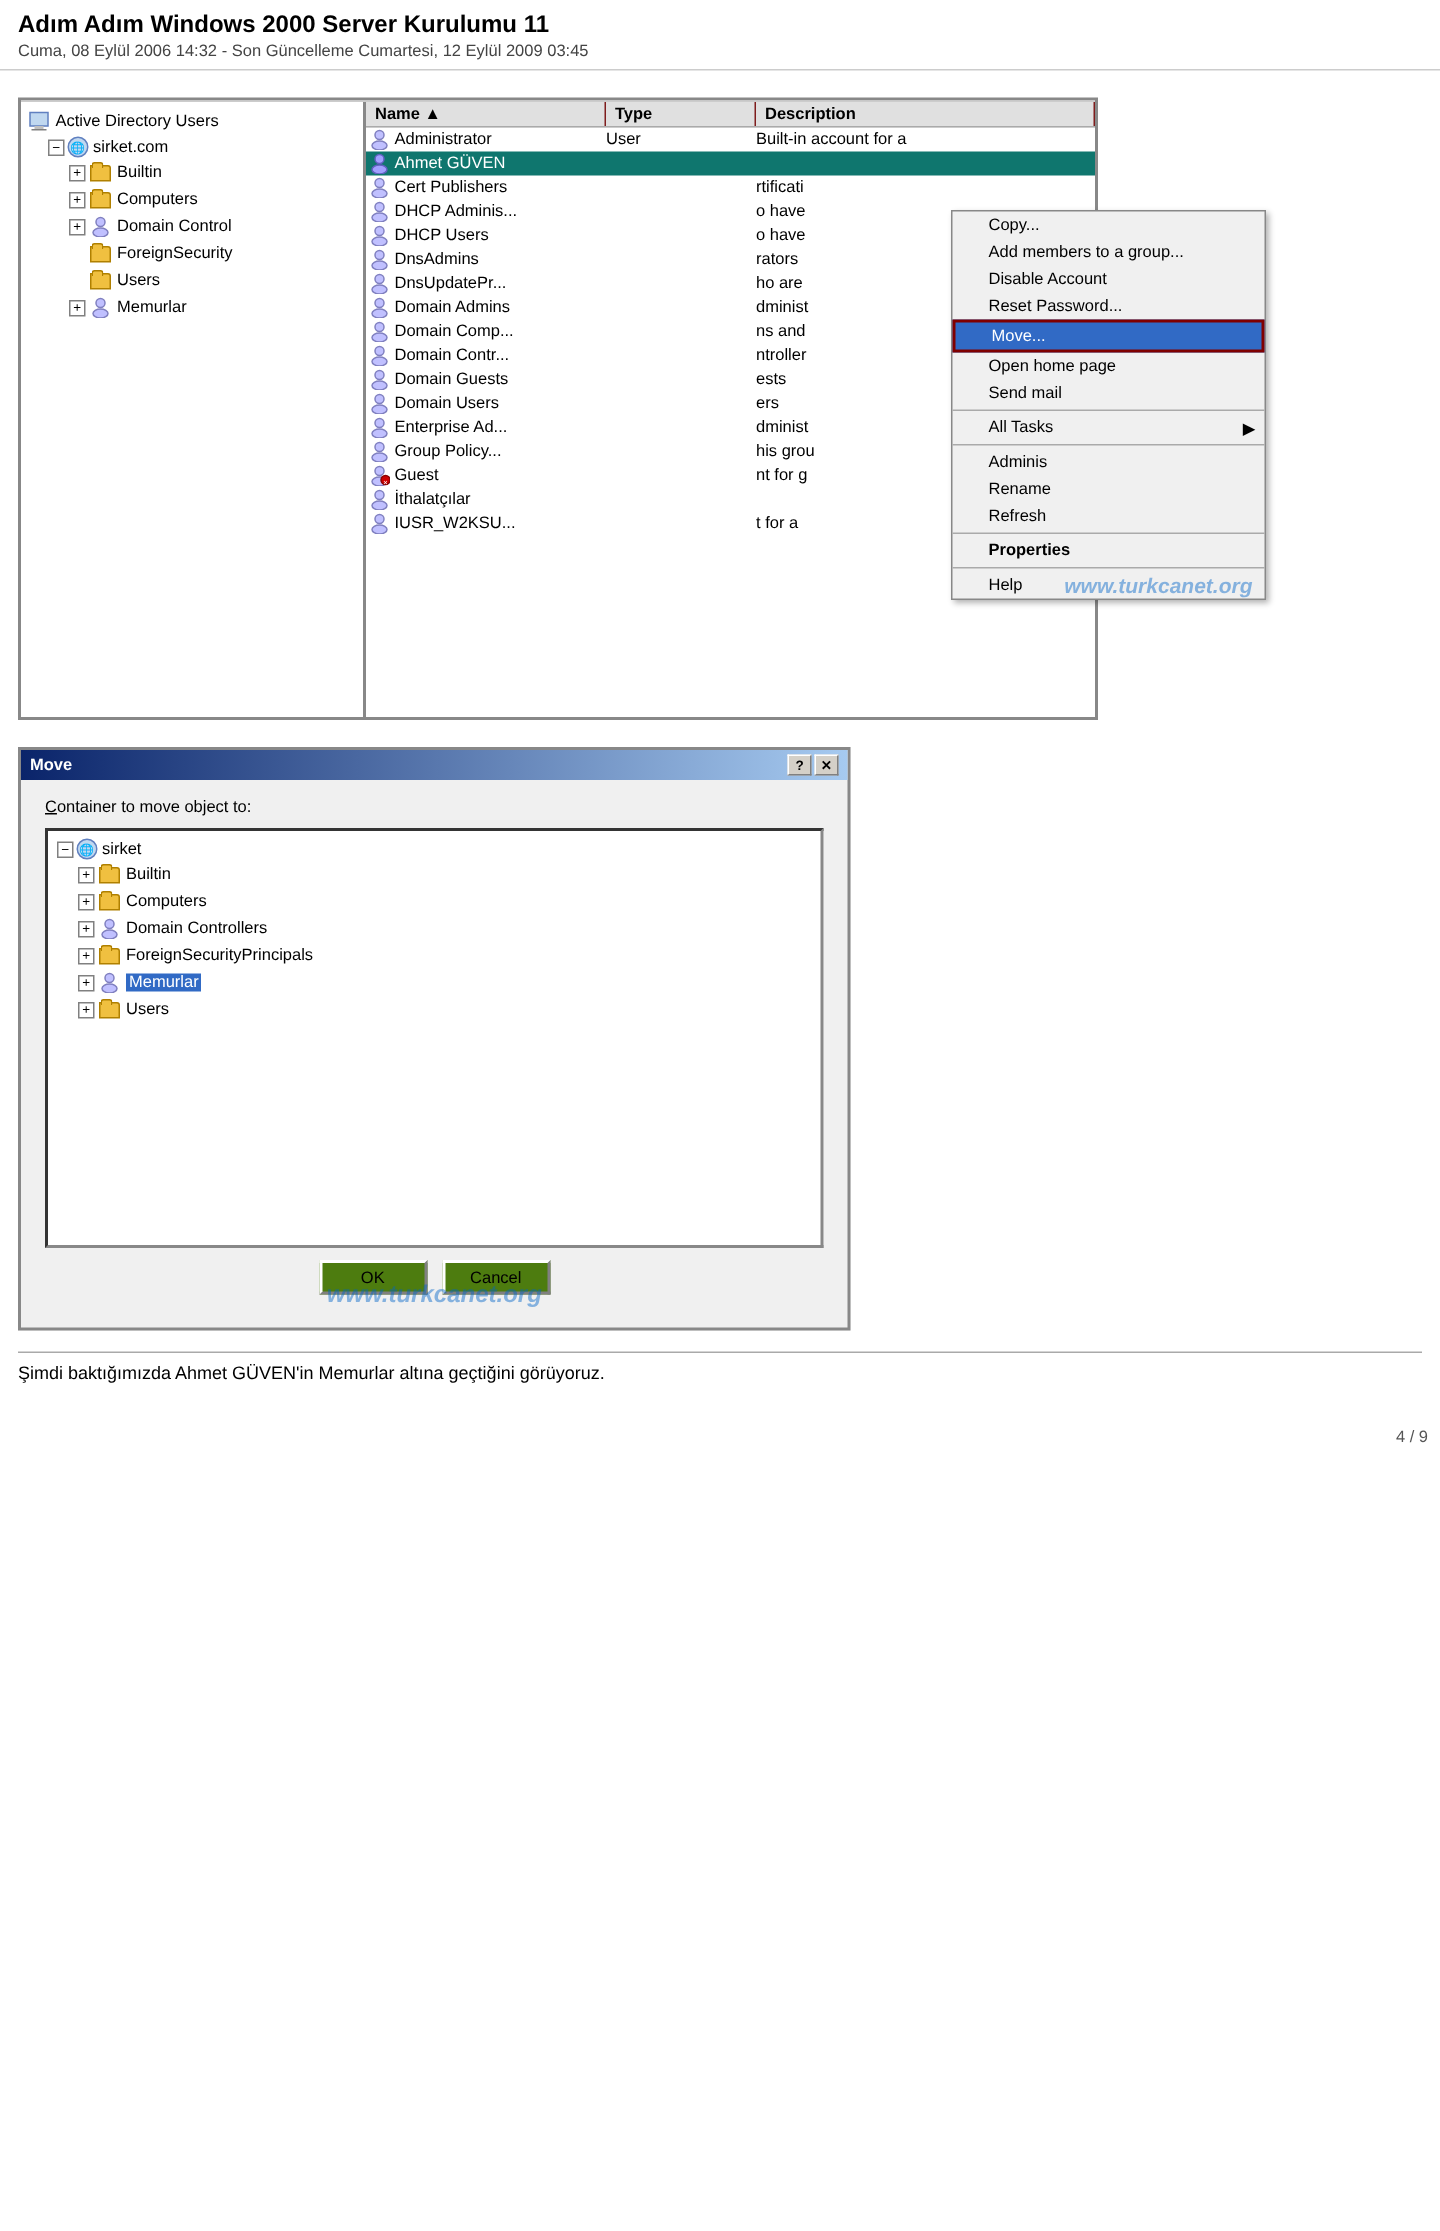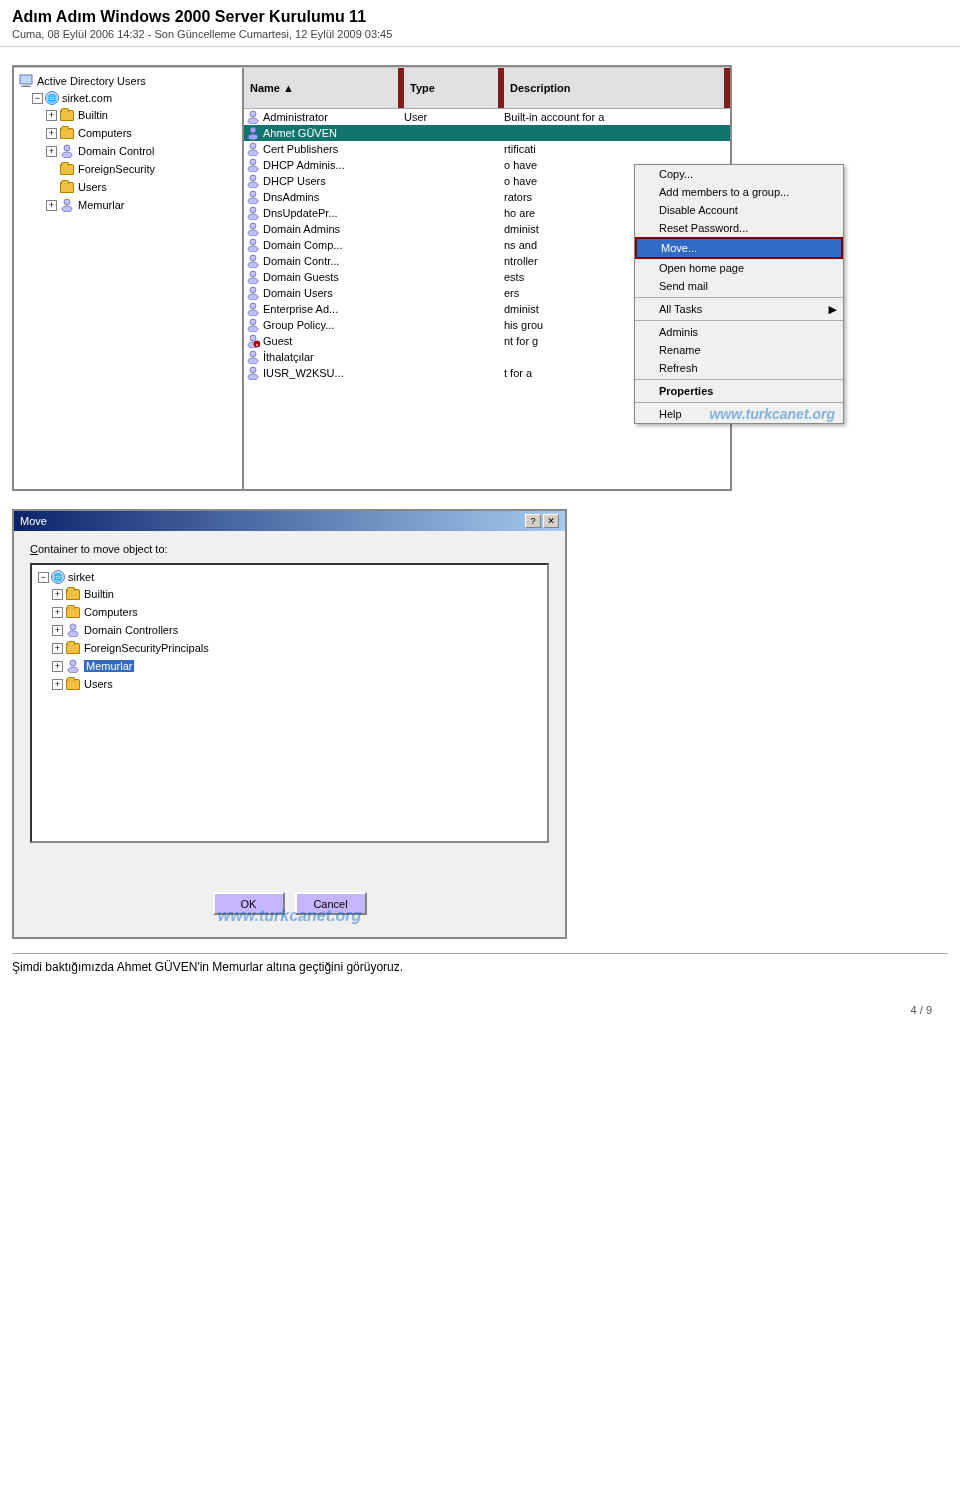--- a/index.html
+++ b/index.html
@@ -123,22 +123,22 @@
 
     .column-headers {
       display: flex;
       background: #e0e0e0;
       border-bottom: 1px solid #aaa;
       font-size: 11px;
       font-weight: bold;
     }
 
     .col-header {
-      padding: 14px 6px;
-      border-right: 6px solid #7f1d1d;
+      padding: 2px 6px;
+      border-right: 1px solid #7f1d1d;
       cursor: pointer;
     }
 
     .col-header.name { width: 160px; }
     .col-header.type { width: 100px; }
     .col-header.desc { flex: 1; }
 
     
     .list-area {
       position: relative;
@@ -245,21 +245,21 @@
     }
 
     .dialog-titlebar {
       background: linear-gradient(to right, #0a246a, #a6caf0);
       color: #fff;
       padding: 3px 6px;
       display: flex;
       align-items: center;
       justify-content: space-between;
       font-size: 11px;
-      font-weight: normal;
+      font-weight: bold;
     }
 
     .dialog-titlebar-buttons {
       display: flex;
       gap: 2px;
     }
 
     .title-btn {
       width: 16px;
       height: 14px;
@@ -296,44 +296,43 @@
     .dialog-buttons {
       display: flex;
       justify-content: center;
       gap: 10px;
       padding: 8px 0 10px 0;
     }
 
     .dialog-btn {
       width: 72px;
       height: 23px;
-      background: #c4b5fd;
+      background: #4d7c0f;
       border: 2px solid;
       border-color: #fff #808080 #808080 #fff;
       font-size: 11px;
       cursor: pointer;
       display: flex;
       align-items: center;
       justify-content: center;
-      margin-top: 41px;
     }
 
     
     .footer-text {
       margin-top: 14px;
       font-size: 12px;
       color: #000;
       border-top: 1px solid #aaa;
       padding-top: 6px;
     }
 
     
     .page-number {
       position: absolute;
-      right: 28px;
+      right: 8px;
       bottom: 10px;
       font-size: 11px;
       color: #555;
     }
 
     .indent-1 { margin-left: 14px; }
     .indent-2 { margin-left: 28px; }
 
     .minus-box {
       display: inline-flex;

